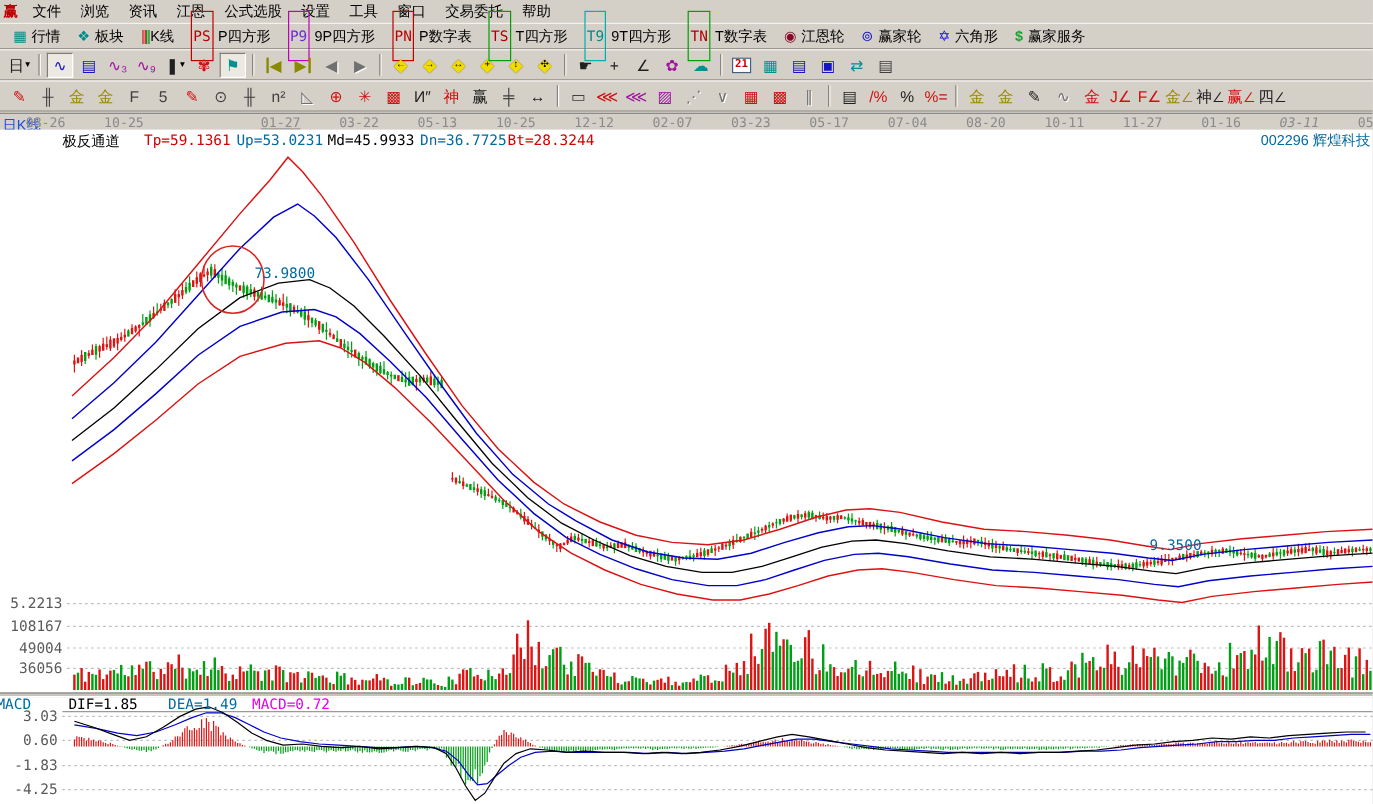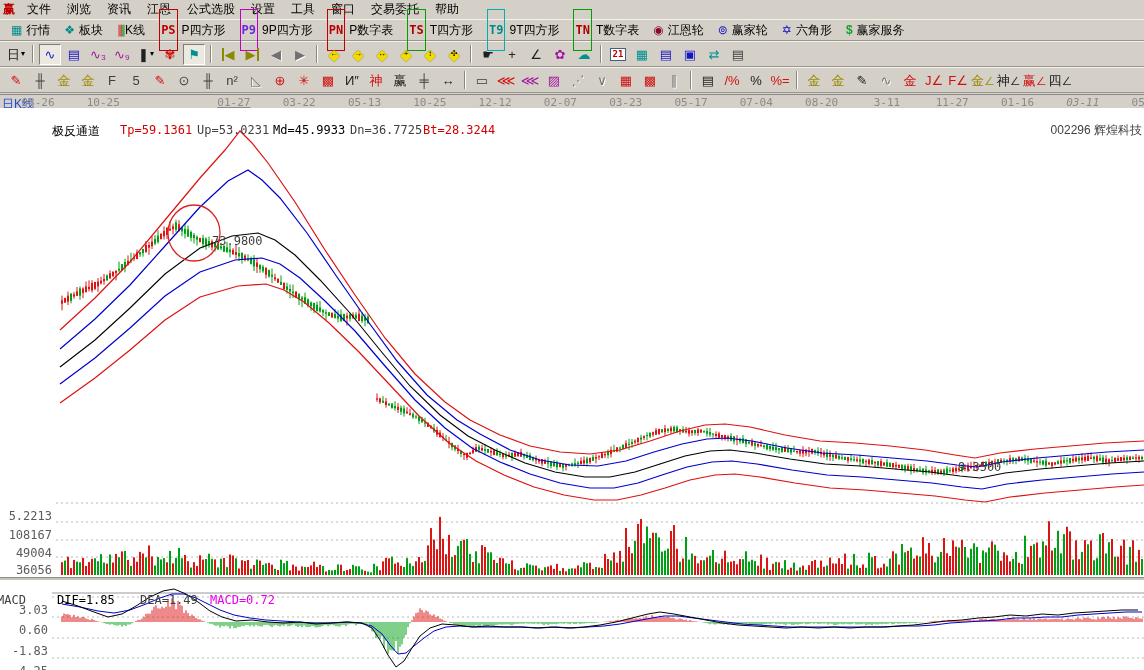--- a/index.html
+++ b/index.html
@@ -14,21 +14,21 @@
   .tb1{height:22px;padding-left:4px;}
   .tb2{height:26px;padding-left:4px;}
   .tb3{height:26px;padding-left:4px;}
   .tb1-item{display:flex;align-items:center;gap:4px;padding:1px 7px;height:20px;}
   .tb1-item .ic{font-size:12px;line-height:1;}
   .tb1-item .lb{font-size:12px;white-space:nowrap;}
   .teal{color:#008a8a}.darkred{color:#8a0a2a}.blue{color:#1414c8}
   .green-bold{color:#18a companion;}
   .green-bold{color:#18a030;font-weight:bold}
   .c-candle{color:#d01010;text-shadow:3px 0 0 #008000;letter-spacing:-2px}
-  .badge{font-family:"DejaVu Sans Mono",monospace;font-size:9px;font-weight:bold;border:1px solid;padding:14px 1px;line-height:11px;}
+  .badge{font-family:"DejaVu Sans Mono",monospace;font-size:9px;font-weight:normal;border:1px solid;padding:14px 1px;line-height:11px;}
   .badge-red{color:#c00000;border-color:#c00000}
   .badge-magenta{color:#6d28d9;border-color:#c000c0}
   .badge-green{color:#b00000;border-color:#00a000}
   .badge-cyan{color:#008a8a;border-color:#00b0b0}
   .tbtn{position:relative;min-width:22px;height:21px;display:flex;align-items:center;justify-content:center;
         font-size:13px;line-height:1;margin:0 1px;color:#303030;}
   .tbtn.checked{background:#ece9e2;border:1px solid;border-color:#807c74 #fff #fff #807c74;}
   .tbtn .caret{font-size:8px;margin-left:1px;color:#000;}
   .sep{width:2px;height:18px;border-left:1px solid #8a867e;border-right:1px solid #fff;margin:0 4px;}
   .c-red{color:#d01010}.c-blue{color:#1414c8}.c-purple{color:#a014a0}.c-teal{color:#009090}
@@ -41,24 +41,24 @@
   .cal{font-family:"DejaVu Sans Mono",monospace;font-size:9px;font-weight:bold;color:#c00000;border:1px solid #406080;padding:1px 2px;background:#fff;}
   
   .datebar{position:absolute;left:0;top:94px;width:1144px;height:14px;border-top:1px solid #8a8a8a;
            font-family:"DejaVu Sans Mono",monospace;font-size:11px;color:#8a8a8a;background:#d4d0c8;}
   .date{position:absolute;top:1px;transform:translateX(-50%);white-space:nowrap;}
   .kperiod{position:absolute;left:2px;top:1px;color:#1d4ed8;font-family:"Liberation Sans",sans-serif;font-size:12px;}
   
   .chart-bg{position:absolute;left:0;top:108px;width:1144px;height:562px;background:#fff;}
   svg.canvas{position:absolute;left:0;top:0;z-index:2;pointer-events:none;}
   .overlay{position:absolute;left:0;top:0;width:1144px;height:670px;z-index:3;pointer-events:none;}
-  .lab{position:absolute;white-space:nowrap;font-family:"DejaVu Sans Mono",monospace;font-size:12px;margin-top:13px;}
+  .lab{position:absolute;white-space:nowrap;font-family:"DejaVu Sans Mono",monospace;font-size:12px;}
   .lab.sans{font-family:"Liberation Sans",sans-serif;}
   .r{text-align:right;}
-  .k{color:#000}.rd{color:#d40000}.bl{color:#404040}.mg{color:#e800e8}.gy{color:#5a5a5a}
+  .k{color:#000}.rd{color:#d40000}.bl{color:#0369a1}.mg{color:#e800e8}.gy{color:#5a5a5a}
   .pane-sep{position:absolute;left:0;top:577px;width:1144px;height:4px;background:#c8c4bc;
             border-top:1px solid #8a8a8a;border-bottom:1px solid #fff;z-index:2;}
 </style>
 </head>
 <body>
 
 <div class="app">
 
   <div class="menu-bar">
     <span class="logo">赢</span>
@@ -373,21 +373,21 @@
       <span class="date" style="left: 233.9px; text-decoration: underline;">01-27</span>
       <span class="date" style="left: 299.2px;">03-22</span>
       <span class="date" style="left: 364.5px;">05-13</span>
       <span class="date" style="left: 429.8px;">10-25</span>
       <span class="date" style="left: 495.1px;">12-12</span>
       <span class="date" style="left: 560.4px;">02-07</span>
       <span class="date" style="left: 625.7px;">03-23</span>
       <span class="date" style="left: 691px;">05-17</span>
       <span class="date" style="left: 756.3px;">07-04</span>
       <span class="date" style="left: 821.6px;">08-20</span>
-      <span class="date" style="left: 886.9px;">3-11</span>
+      <span class="date" style="left: 886.9px;">10-11</span>
       <span class="date" style="left: 952.2px;">11-27</span>
       <span class="date" style="left: 1017.5px;">01-16</span>
       <span class="date" style="left: 1082.8px; font-style: italic;">03-11</span>
       <span class="date" style="left: 1148.1px;">05-06</span>
     </div>
 
   <div class="chart-bg"></div>
 
   <svg class="canvas" width="1144" height="670" viewBox="0 0 1144 670">
       <line x1="56" y1="503" x2="1144" y2="503" stroke="#b8b8b8" stroke-dasharray="2,3"></line>

